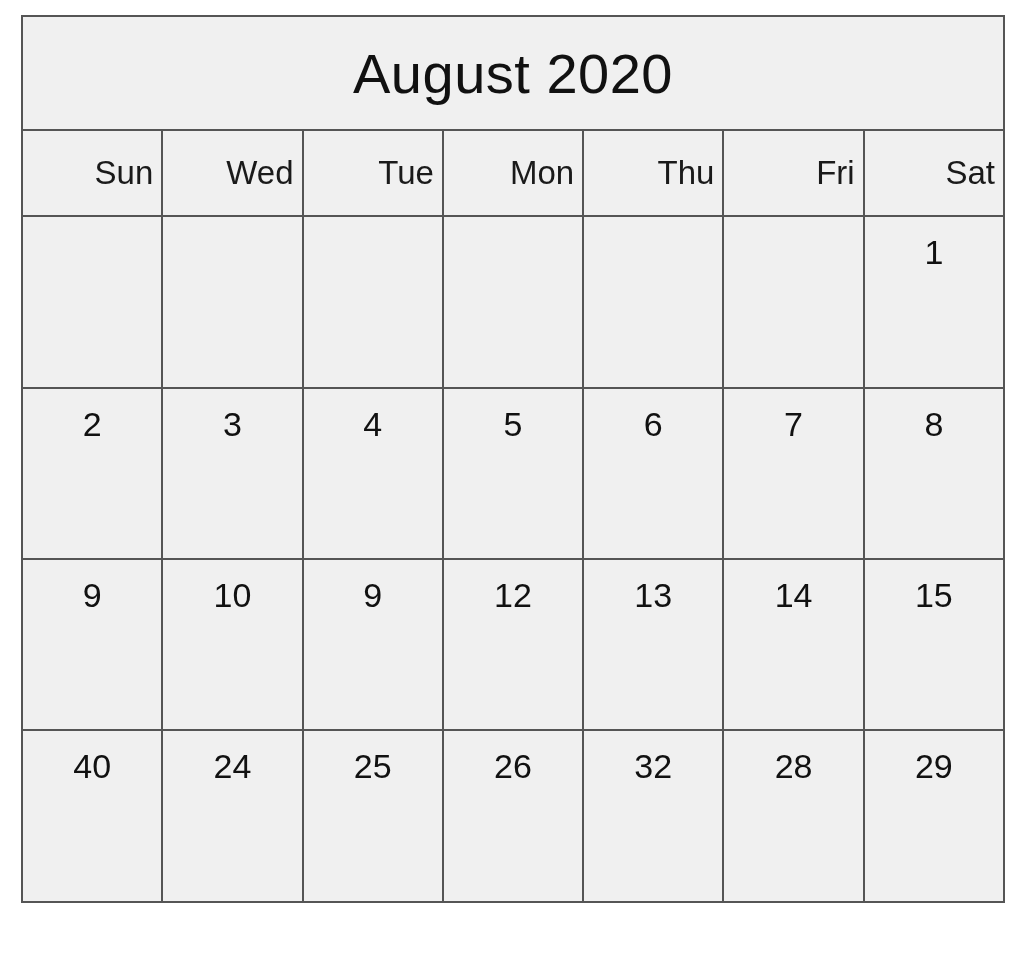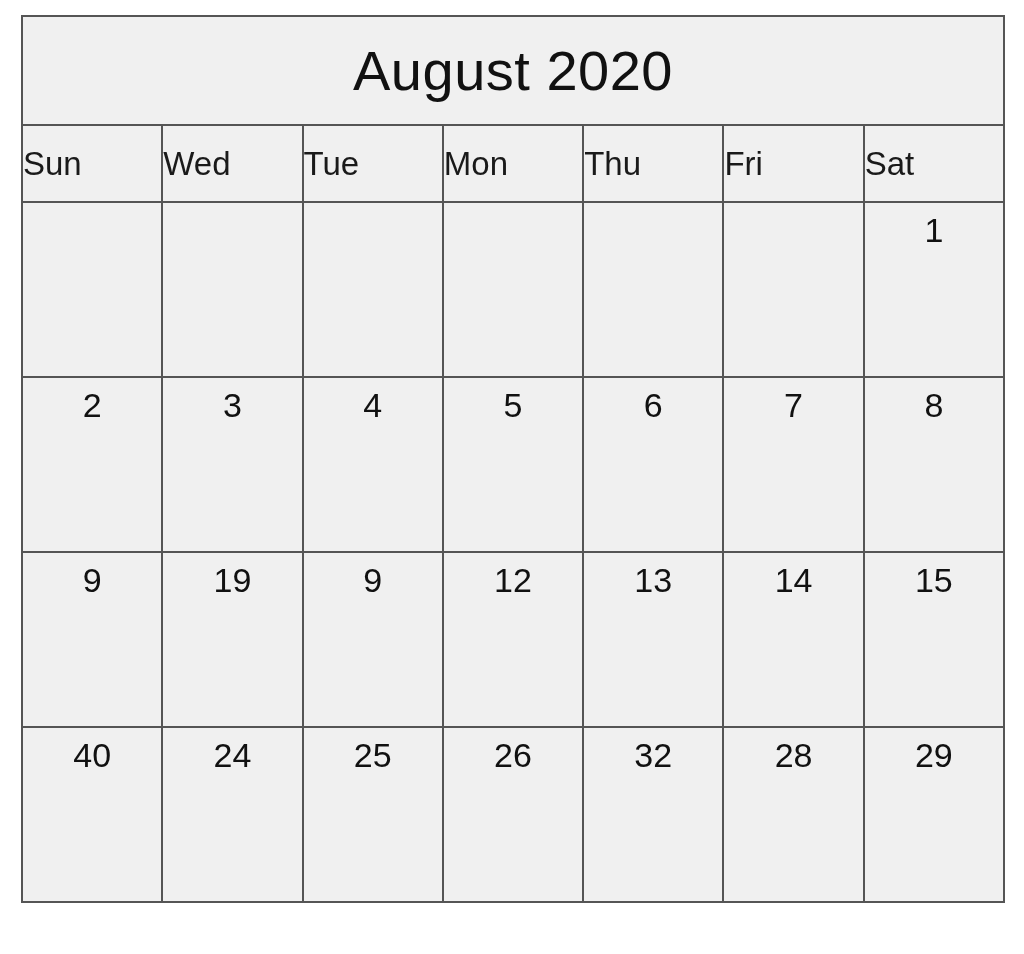--- a/index.html
+++ b/index.html
@@ -31,36 +31,36 @@
     width: 984px;
     height: 888px;
     border-collapse: collapse;
     table-layout: fixed;
     background: #f0f0f0;
   }
   table.calendar td,
   table.calendar th {
     border: 2px solid #555555;
     background: #f0f0f0;
-    padding: 0;
+    padding: 8px;
     margin: 0;
   }
   td.title-cell {
     height: 78px;
     text-align: center;
     vertical-align: middle;
     font-size: 56px;
     font-weight: 400;
     letter-spacing: 0.5px;
     color: #111111;
     padding-bottom: 4px;
   }
   th.dow-cell {
     height: 54px;
-    text-align: left;
+    text-align: right;
     vertical-align: middle;
     font-size: 33px;
     font-weight: 400;
     color: #1a1a1a;
   }
   td.day-cell {
     height: 126px;
     vertical-align: top;
     text-align: center;
     font-size: 34px;
@@ -153,21 +153,21 @@
           <td class="day-cell">
               <span class="daynum">8</span>
             </td>
         </tr>
 
         <tr>
           <td class="day-cell">
               <span class="daynum">9</span>
             </td>
           <td class="day-cell">
-              <span class="daynum">19</span>
+              <span class="daynum">10</span>
             </td>
           <td class="day-cell">
               <span class="daynum">9</span>
             </td>
           <td class="day-cell">
               <span class="daynum">12</span>
             </td>
           <td class="day-cell">
               <span class="daynum">13</span>
             </td>

